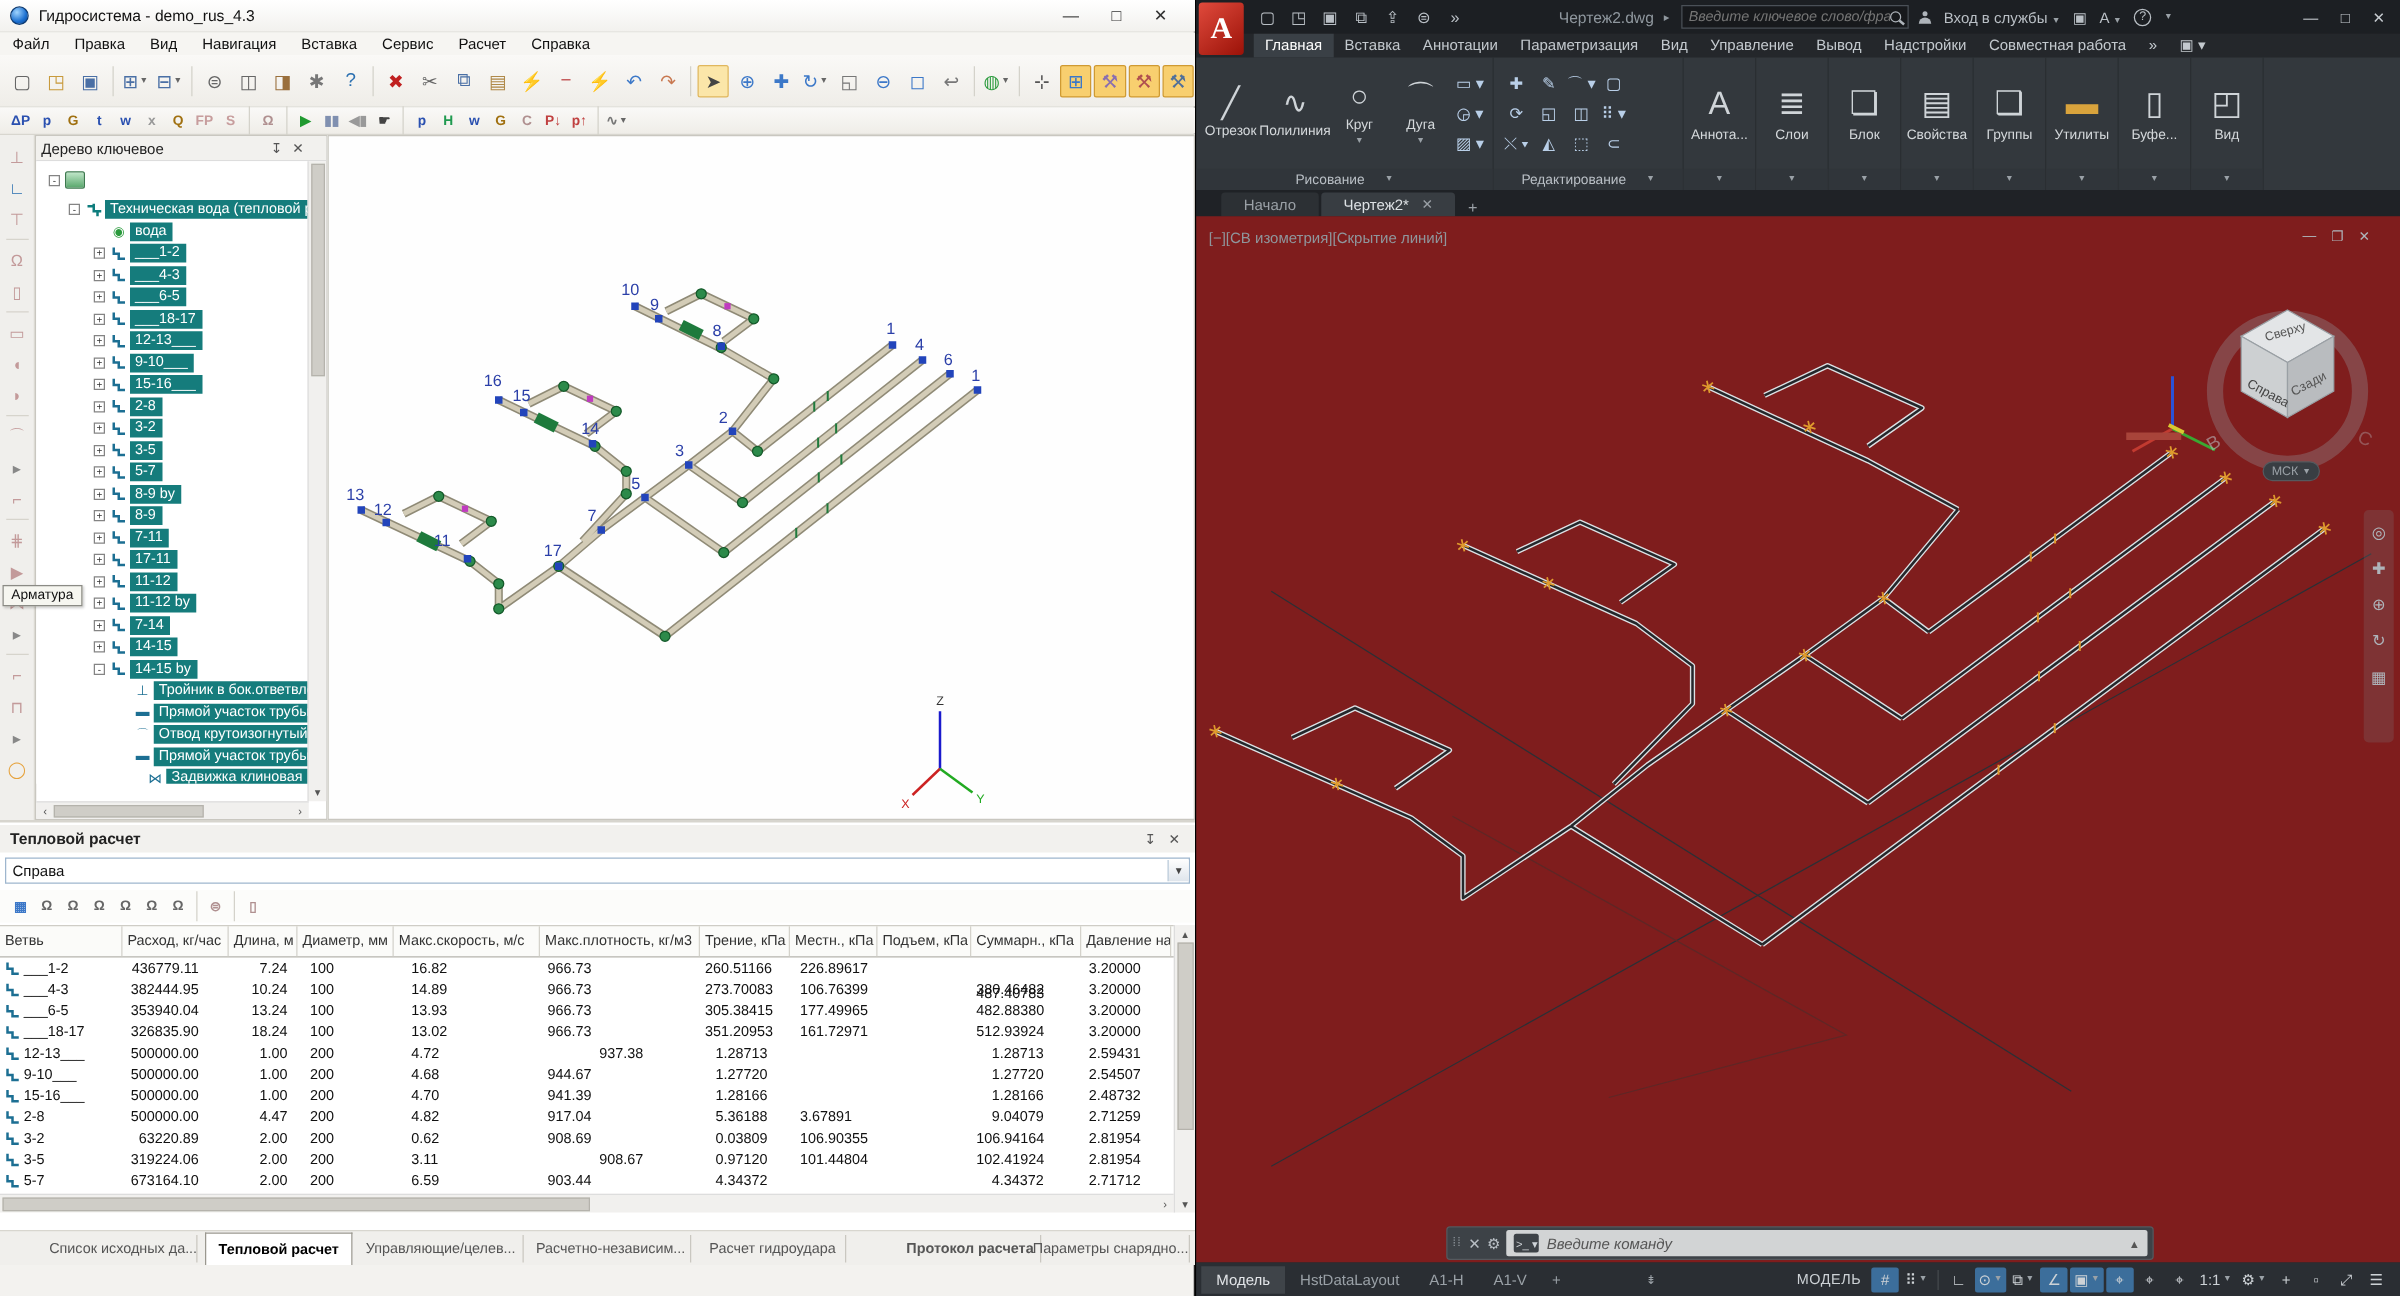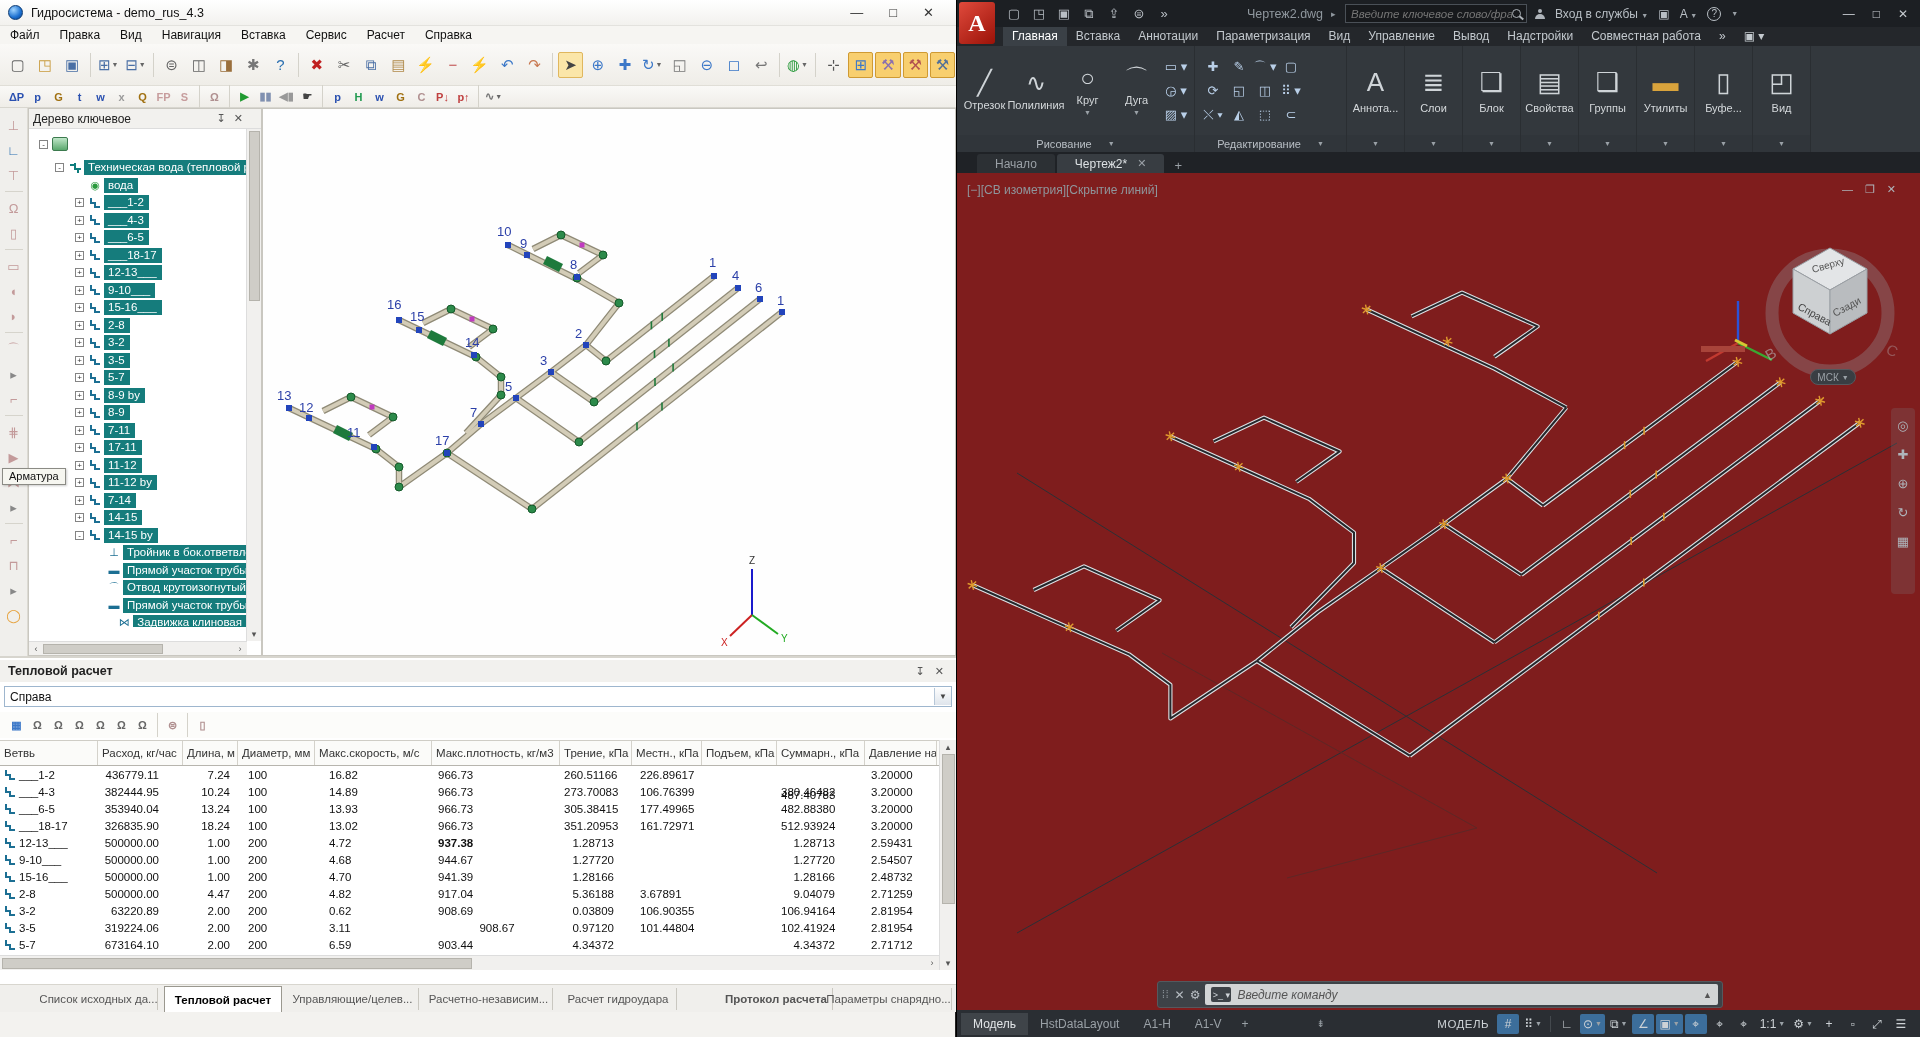--- a/index.html
+++ b/index.html
@@ -848,21 +848,21 @@
           <div class="td-c" style="width: 98px; text-align: left; padding-left: 4px; display: flex; align-items: center; gap: 3px;">
             <svg width="12" height="12" viewBox="0 0 12 12">
               <path d="M2 1 V6 H6 V10 H11" fill="none" stroke="#1c6f93" stroke-width="2"></path>
             </svg> 
             <span>12-13___</span>
           </div>
           <div class="td-c" style="width: 85px; text-align: right; padding-right: 24px;">500000.00</div>
           <div class="td-c" style="width: 55px; text-align: right; padding-right: 8px;">1.00</div>
           <div class="td-c" style="width: 77px; text-align: left; padding-left: 10px;">200</div>
           <div class="td-c" style="width: 117px; text-align: left; padding-left: 14px;">4.72</div>
-          <div class="td-c" style="width: 128px; text-align: left; padding-left: 6px; font-weight: bold;">937.38</div>
+          <div class="td-c" style="width: 128px; text-align: center; padding-left: 6px;">937.38</div>
           <div class="td-c" style="width: 72px; text-align: right; padding-right: 18px;">1.28713</div>
           <div class="td-c" style="width: 70px; text-align: left; padding-left: 8px;"></div>
           <div class="td-c" style="width: 75px; text-align: left; padding-left: 4px;"></div>
           <div class="td-c" style="width: 88px; text-align: right; padding-right: 30px;">1.28713</div>
           <div class="td-c" style="width: 72px; text-align: left; padding-left: 6px;">2.59431</div>
         </div>
         <div class="td-row">
           <div class="td-c" style="width: 98px; text-align: left; padding-left: 4px; display: flex; align-items: center; gap: 3px;">
             <svg width="12" height="12" viewBox="0 0 12 12">
               <path d="M2 1 V6 H6 V10 H11" fill="none" stroke="#1c6f93" stroke-width="2"></path>

